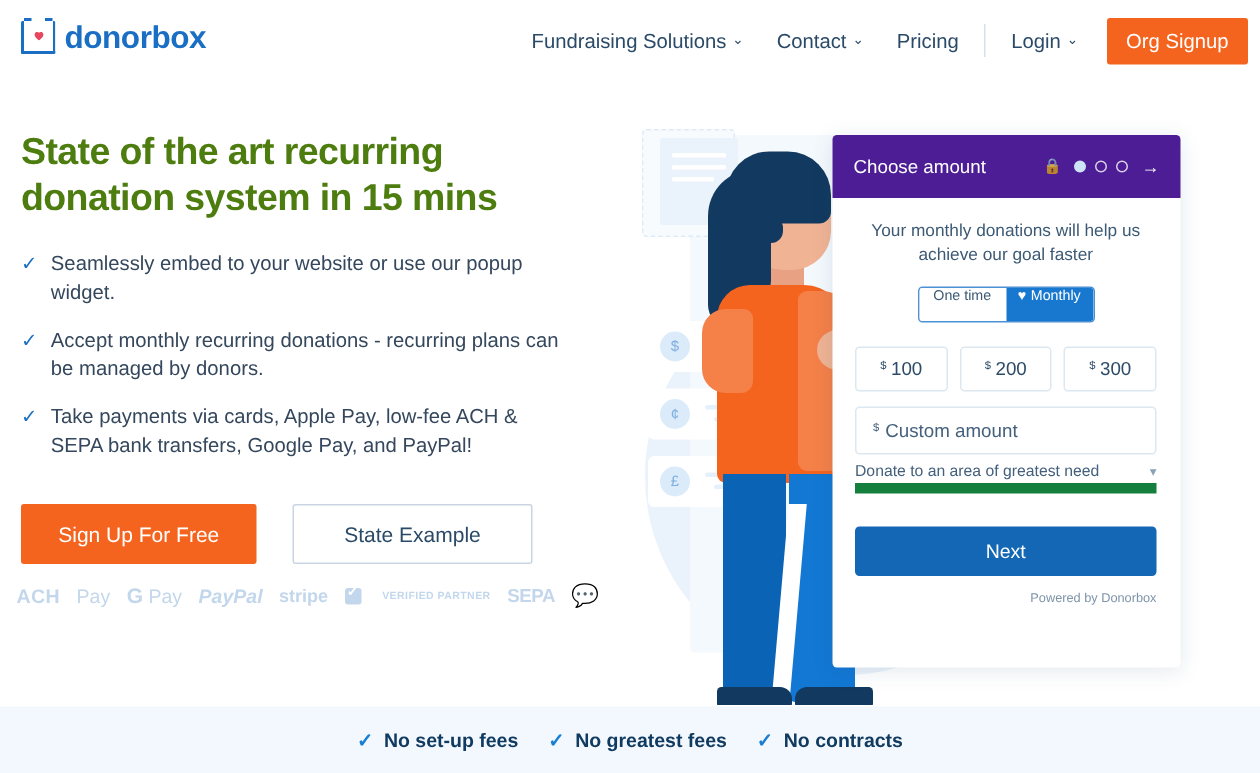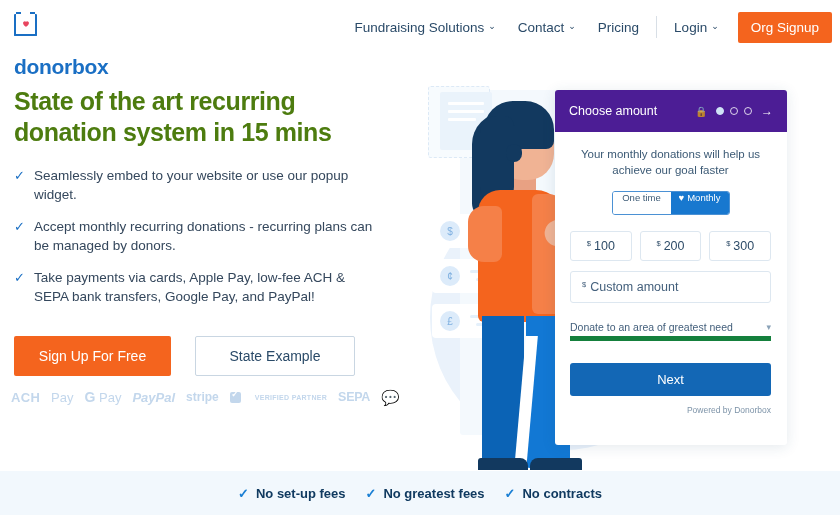--- a/index.html
+++ b/index.html
@@ -11,21 +11,21 @@
   }
   .page { position:relative; width:840px; height:515px; background:#fff; }
 
   
   .header {
     position:absolute; top:0; left:0; width:840px; height:54px;
     background:#fff; z-index:40;
   }
   .logo-wrap {
     position:absolute; left:14px; top:13px;
-    display:flex; align-items:flex-start; gap:17px;flex-direction:column;
+    display:flex; align-items:flex-end; gap:4px;
   }
   .logo-mark {
     position:relative; width:25px; height:25px;
   }
   .logo-mark .box {
     position:absolute; left:0; top:1px; width:23px; height:22px;
     border:2.5px solid #1a6fc4; border-top:none;
     border-radius:1px;
   }
   .logo-mark .box::before, .logo-mark .box::after{
@@ -215,21 +215,21 @@
   .amt sup { font-size:7.5px; position:relative; top:-3px; }
   .custom {
     margin-top:10px; height:32px; border:1px solid #dde7f0; border-radius:3px;
     display:flex; align-items:center; padding:0 11px; gap:4px;
     font-size:12.5px; color:#5c7governance;
   }
   .custom { color:#44607c; cursor:text; }
   .custom sup { font-size:7.5px; position:relative; top:-3px; }
 
   .select {
-    margin-top:14px; height:24px; border-bottom:5px solid #15803d;
+    margin-top:2px; height:24px; border-bottom:7px solid #15803d;
     display:flex; align-items:center; font-size:10.5px; color:#44607c;
     cursor:pointer;
   }
   .select span:first-child { flex:1; }
   .select .dc { font-size:9px; color:#8aa2b8; }
 
   .btn-next {
     margin:22px 0 0 0; width:100%; height:33px; background:#1367b5;
     color:#fff; border:none; border-radius:3px; font-size:13px;
     cursor:pointer; font-family:inherit;

